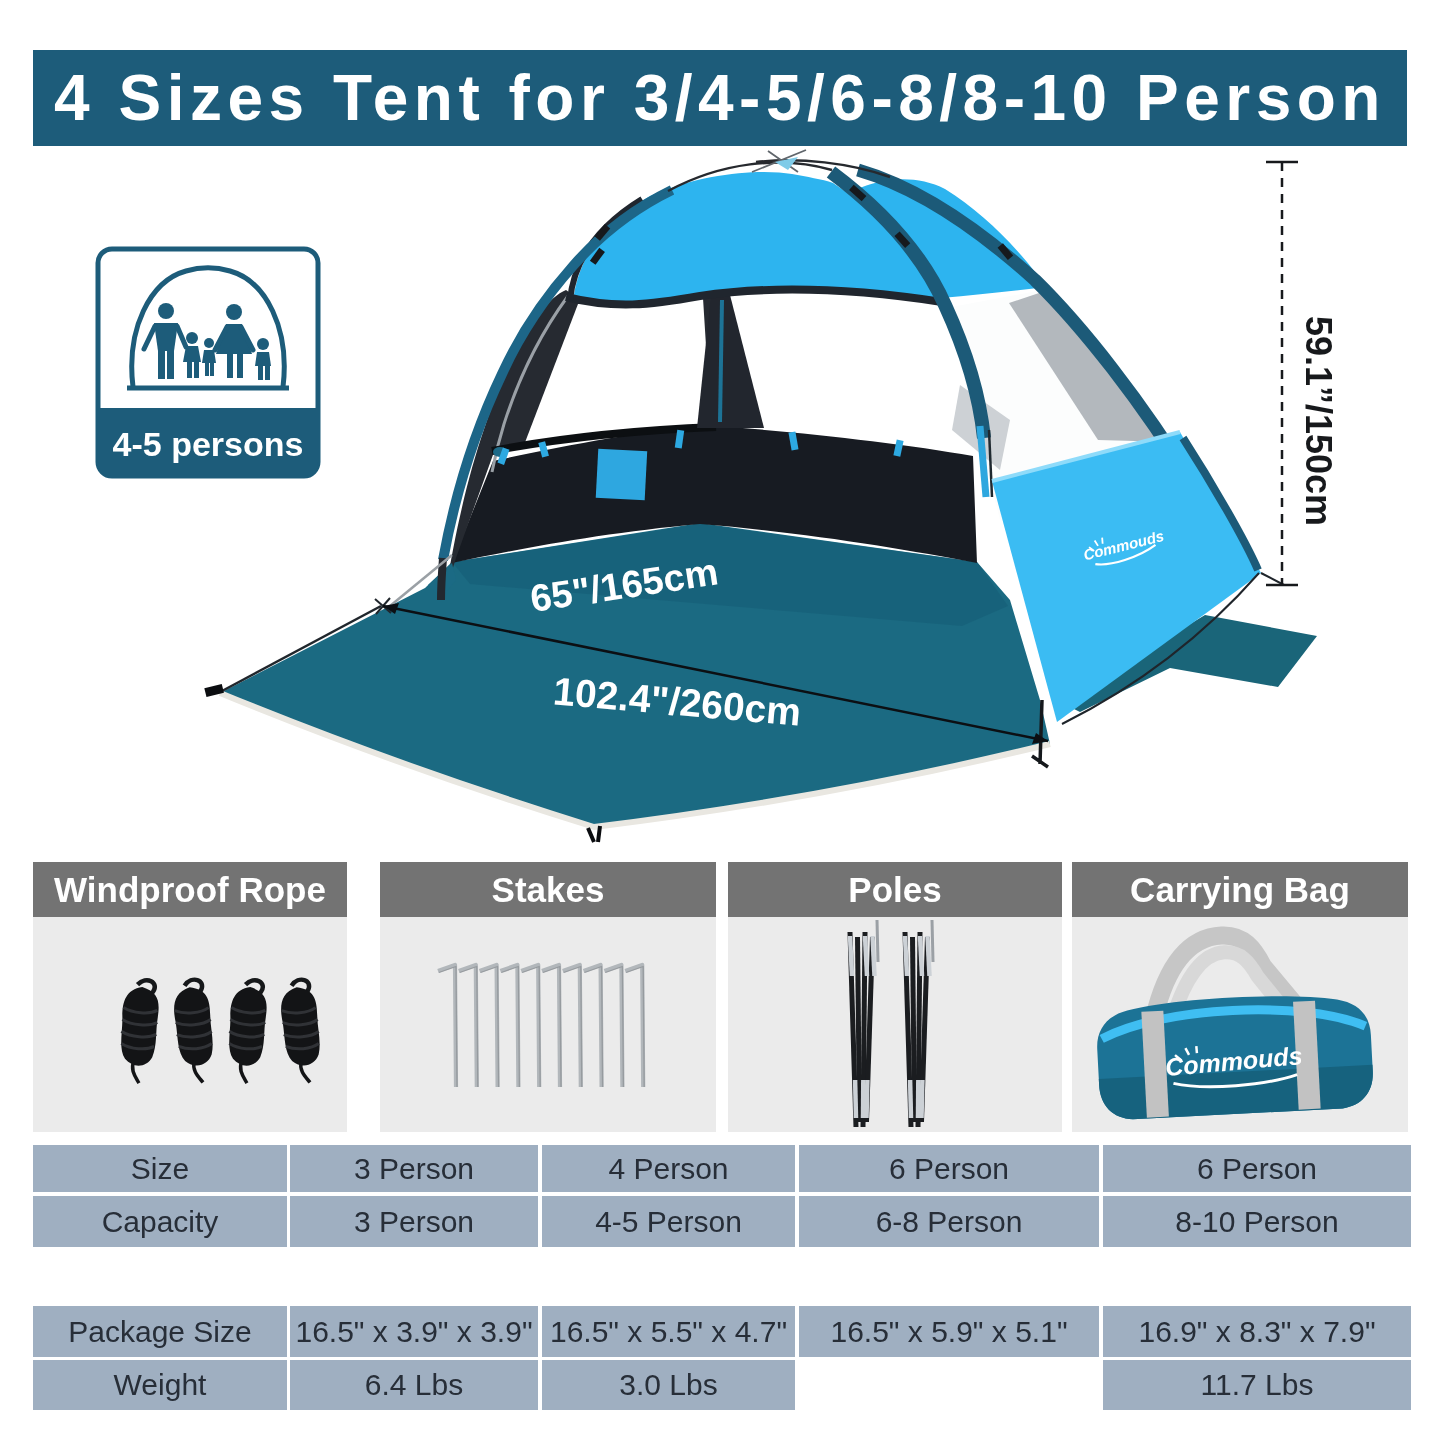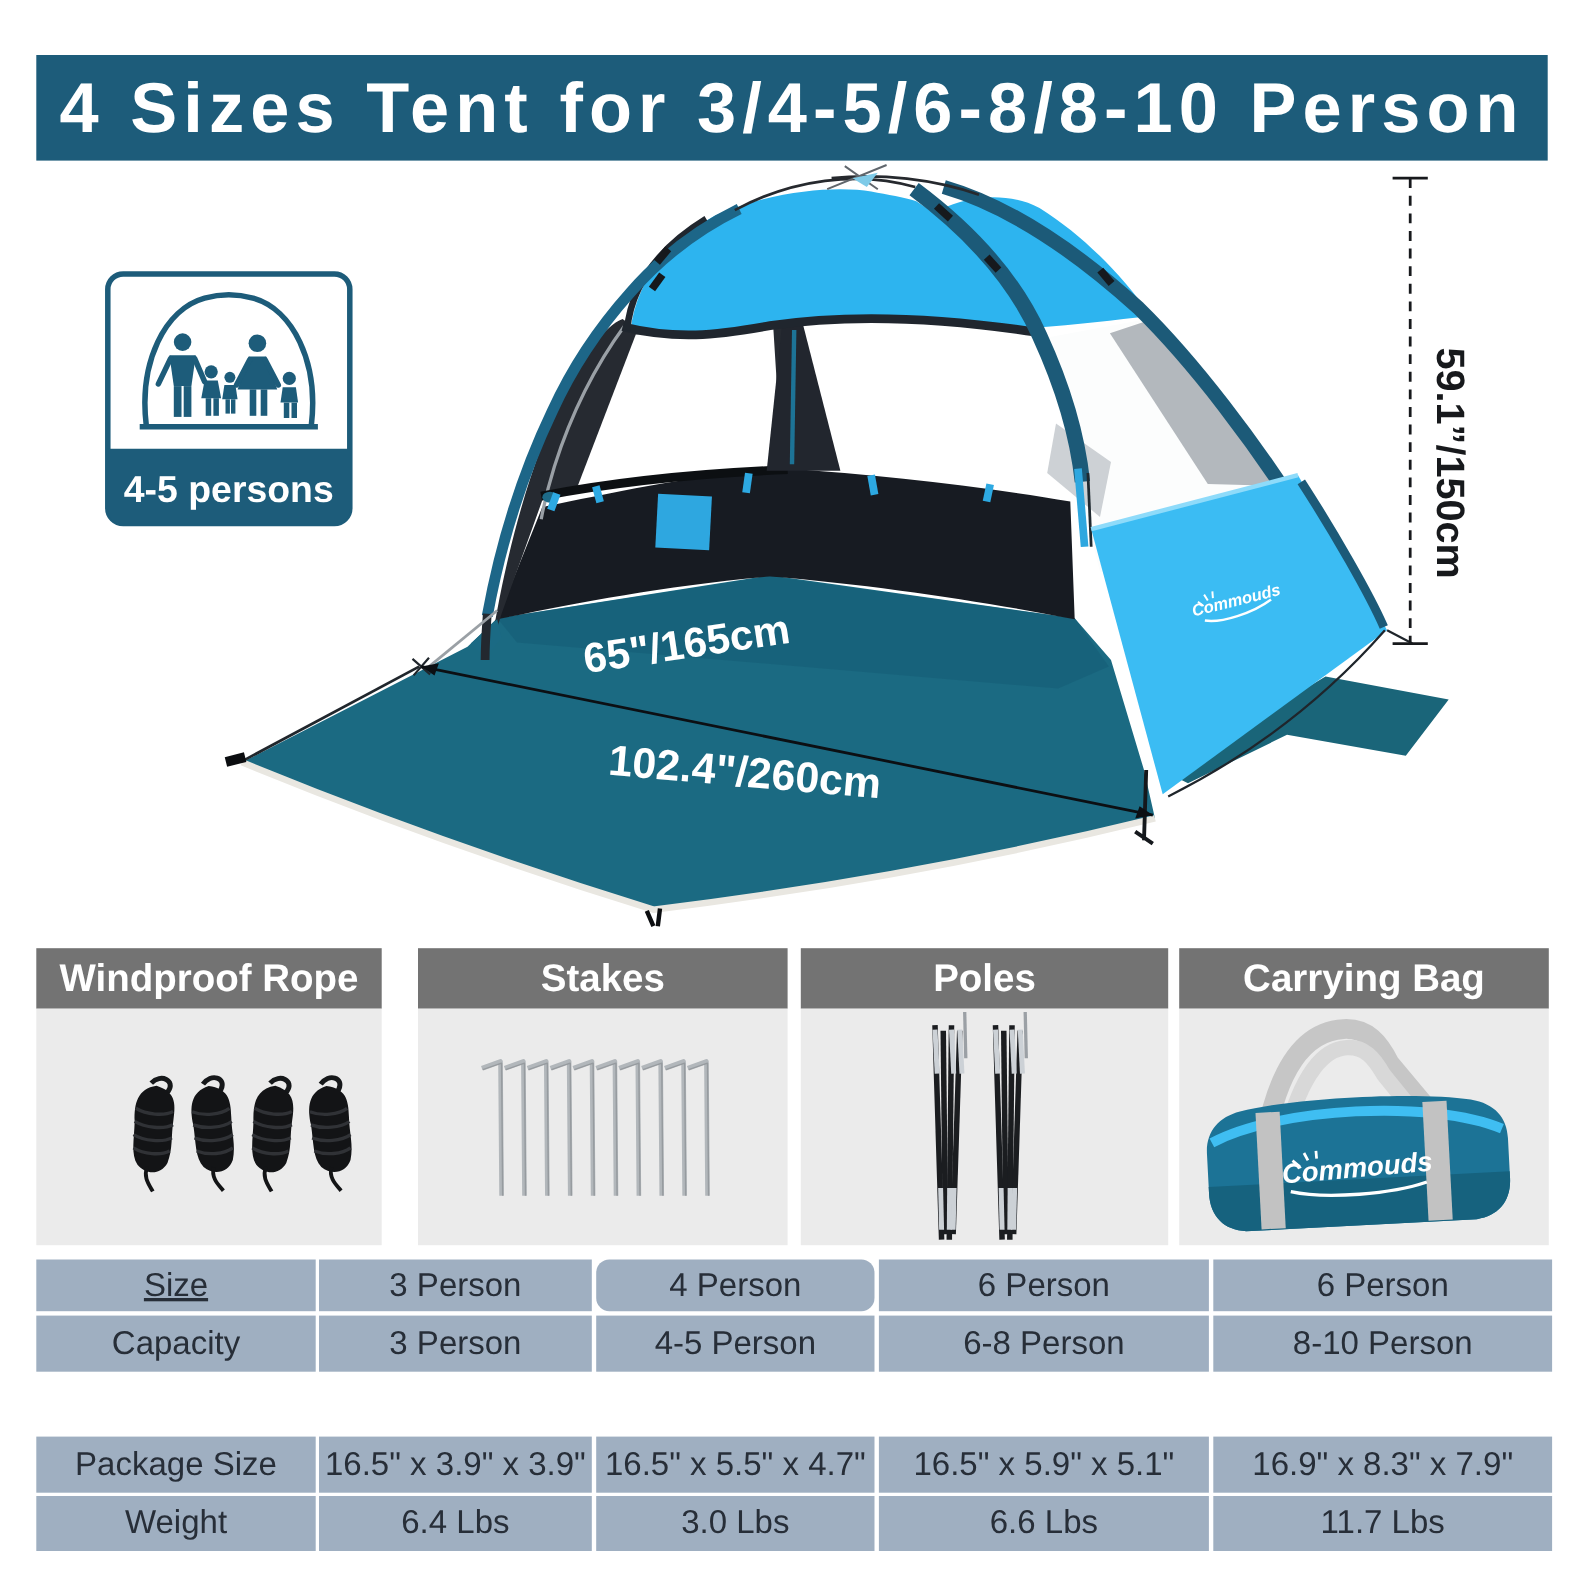--- a/index.html
+++ b/index.html
@@ -27,23 +27,23 @@
 <div class="abs hdr" style="left:380px;width:336px;">Stakes</div>
 <div class="abs hdr" style="left:728px;width:334px;">Poles</div>
 <div class="abs hdr" style="left:1072px;width:336px;">Carrying Bag</div>
 <div class="abs gpanel" style="left:33px;width:314px;"></div>
 <div class="abs gpanel" style="left:380px;width:336px;"></div>
 <div class="abs gpanel" style="left:728px;width:334px;"></div>
 <div class="abs gpanel" style="left:1072px;width:336px;"></div>
 
 <div id="tbl" class="abs">
     <div class="trow" style="top: 0px; height: 47px;">
-      <div class="tcell" style="left: 0px; width: 254px; text-decoration: underline;">Size</div>
+      <div class="tcell" style="left: 0px; width: 254px;">Size</div>
       <div class="tcell" style="left: 257px; width: 248px;">3 Person</div>
-      <div class="tcell" style="left: 509px; width: 253px; border-radius: 12px;">4 Person</div>
+      <div class="tcell" style="left: 509px; width: 253px;">4 Person</div>
       <div class="tcell" style="left: 766px; width: 300px;">6 Person</div>
       <div class="tcell" style="left: 1070px; width: 308px;">6 Person</div>
     </div>
     <div class="trow" style="top: 51px; height: 51px;">
       <div class="tcell" style="left: 0px; width: 254px;">Capacity</div>
       <div class="tcell" style="left: 257px; width: 248px;">3 Person</div>
       <div class="tcell" style="left: 509px; width: 253px;">4-5 Person</div>
       <div class="tcell" style="left: 766px; width: 300px;">6-8 Person</div>
       <div class="tcell" style="left: 1070px; width: 308px;">8-10 Person</div>
     </div>
@@ -51,21 +51,20 @@
       <div class="tcell" style="left: 0px; width: 254px;">Package Size</div>
       <div class="tcell" style="left: 257px; width: 248px;">16.5" x 3.9" x 3.9"</div>
       <div class="tcell" style="left: 509px; width: 253px;">16.5" x 5.5" x 4.7"</div>
       <div class="tcell" style="left: 766px; width: 300px;">16.5" x 5.9" x 5.1"</div>
       <div class="tcell" style="left: 1070px; width: 308px;">16.9" x 8.3" x 7.9"</div>
     </div>
     <div class="trow" style="top: 215px; height: 50px;">
       <div class="tcell" style="left: 0px; width: 254px;">Weight</div>
       <div class="tcell" style="left: 257px; width: 248px;">6.4 Lbs</div>
       <div class="tcell" style="left: 509px; width: 253px;">3.0 Lbs</div>
-      <div class="tcell" style="left: 766px; width: 300px;">6.6 Lbs</div>
       <div class="tcell" style="left: 1070px; width: 308px;">11.7 Lbs</div>
     </div>
   </div>
 
 <svg class="abs" style="left:0;top:0;" width="1445" height="1445" viewBox="0 0 1445 1445">
 <g id="tent">
 
   <path d="M 220,693 L 425,588 L 452,562 L 700,523 L 977,562 L 1010,600 L 1040,700 L 1050,744 Q 830,798 594,827 Q 395,765 220,693 Z" fill="#1b6a82"></path>
   <path d="M 452,562 L 700,524 L 977,562 L 1008,606 L 962,626 L 470,584 Z" fill="#155d77" opacity="0.6"></path>
   <path d="M 220,693 Q 395,765 594,827 Q 830,798 1050,744" stroke="#e9e7e1" stroke-width="6" fill="none" stroke-linejoin="round"></path>

